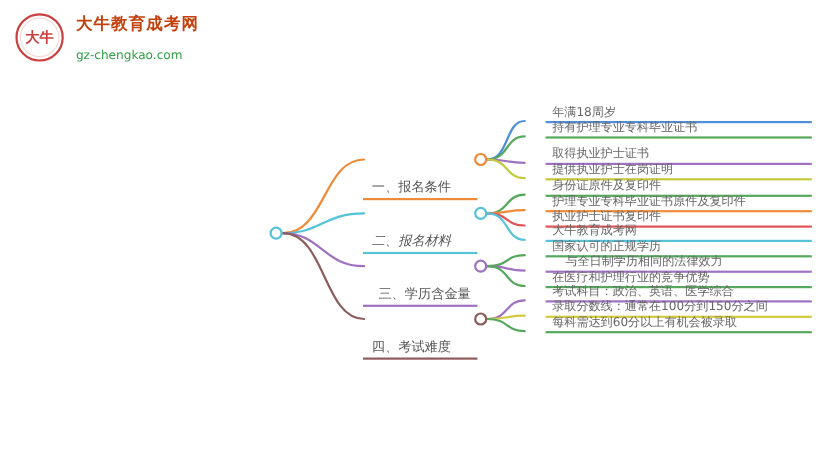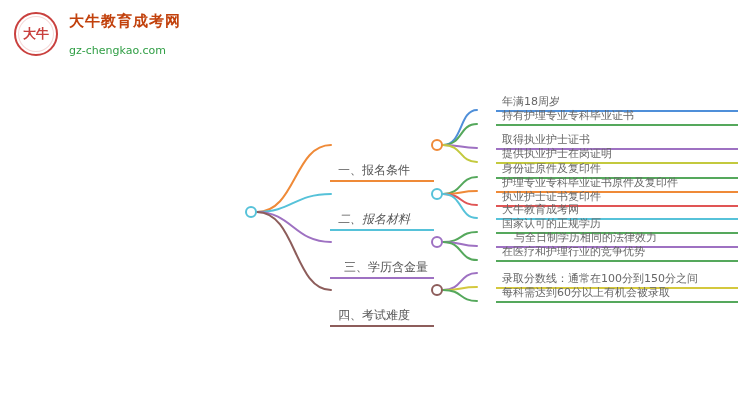--- a/index.html
+++ b/index.html
@@ -83,16 +83,17 @@
 
   <div class="leaf" style="top: 159px; border-bottom-color: rgb(85, 168, 92);">身份证原件及复印件</div>
   <div class="leaf" style="top: 173px; border-bottom-color: rgb(239, 138, 56);">护理专业专科毕业证书原件及复印件</div>
   <div class="leaf" style="top: 187px; border-bottom-color: rgb(224, 85, 85);">执业护士证书复印件</div>
   <div class="leaf" style="top: 200px; border-bottom-color: rgb(86, 194, 217);">大牛教育成考网</div>
 
   <div class="leaf" style="top: 214px; border-bottom-color: rgb(85, 168, 92);">国家认可的正规学历</div>
   <div class="leaf indent" style="top: 228px; border-bottom-color: rgb(158, 113, 194);">与全日制学历相同的法律效力</div>
   <div class="leaf" style="top: 242px; border-bottom-color: rgb(85, 168, 92);">在医疗和护理行业的竞争优势</div>
 
+  <div class="leaf" style="top: 255px; border-bottom-color: rgb(158, 113, 194);">考试科目：政治、英语、医学综合</div>
   <div class="leaf" style="top: 269px; border-bottom-color: rgb(212, 200, 62);">录取分数线：通常在100分到150分之间</div>
   <div class="leaf" style="top: 283px; border-bottom-color: rgb(85, 168, 92);">每科需达到60分以上有机会被录取</div>
 
 </div>
 
 </body></html>

